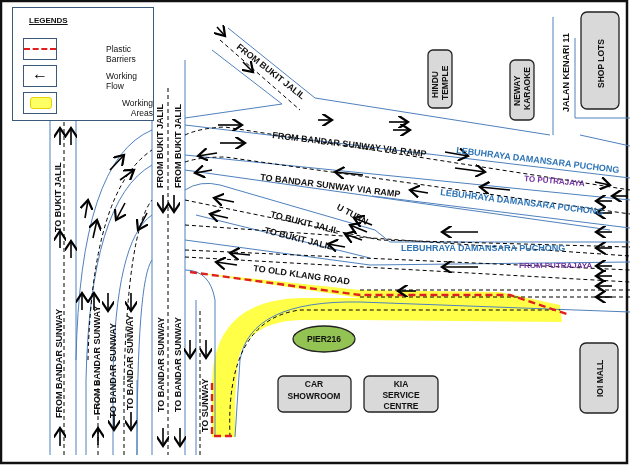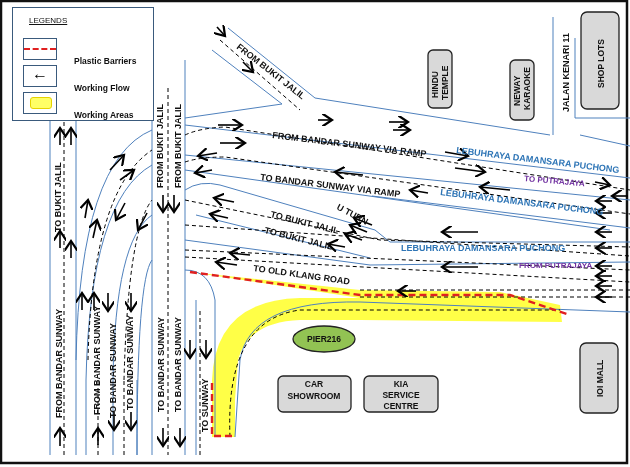--- a/index.html
+++ b/index.html
@@ -7,23 +7,23 @@
   #map{position:absolute;left:0;top:0;}
   .road{fill:none;stroke:#4f81bd;stroke-width:1;}
   .lane{fill:none;stroke:#000;stroke-width:1;stroke-dasharray:4,3;}
   .arr{stroke:#000;stroke-width:1.6;fill:none;}
   .lbl{font-family:"Liberation Sans",sans-serif;font-weight:bold;font-size:9px;fill:#111;}
   .lbl-blue{font-family:"Liberation Sans",sans-serif;font-weight:bold;font-size:9px;fill:#2e75b6;}
   .lbl-purple{font-family:"Liberation Sans",sans-serif;font-weight:bold;font-size:8px;fill:#7030a0;}
   .bld{fill:#d9d9d9;stroke:#222;stroke-width:1.3;}
   .bld-t{font-family:"Liberation Sans",sans-serif;font-weight:bold;font-size:8.5px;fill:#111;}
   .legend{position:absolute;left:12px;top:7px;width:140px;height:112px;border:1.5px solid #3a5a7c;background:#fff;}
-  .legend-title{position:absolute;left:16px;top:8px;font-size:8px;font-weight:normal;text-decoration:underline;color:#111;}
+  .legend-title{position:absolute;left:16px;top:8px;font-size:8px;font-weight:bold;text-decoration:underline;color:#111;}
   .lg-sw{position:absolute;left:10px;width:32px;height:20px;border:1.5px solid #3a5a7c;background:#fff;}
-  .lg-lab{position:absolute;left:61px;font-size:8.5px;font-weight:bold;color:#111;margin-top:12px;}
+  .lg-lab{position:absolute;left:93px;font-size:8.5px;font-weight:normal;color:#111;}
 </style>
 </head>
 <body>
 
 <div id="stage">
 <svg id="map" width="630" height="467" viewBox="0 0 630 467">
 
   <rect x="1" y="1" width="626" height="462" fill="none" stroke="#111" stroke-width="2.5"></rect>
 
   <g>
@@ -233,15 +233,15 @@
     <div style="position:absolute;left:0;right:0;top:9px;border-top:2px dashed #e02020;"></div>
   </div>
   <div class="lg-lab" style="top:36px;">Plastic Barriers</div>
   <div class="lg-sw" style="top:57px;">
     <span style="position:absolute;left:8px;top:-1px;font-size:16px;color:#000;">←</span>
   </div>
   <div class="lg-lab" style="top:63px;">Working Flow</div>
   <div class="lg-sw" style="top:84px;">
     <div style="position:absolute;left:6px;top:4px;width:20px;height:10px;background:#ffff66;border:1px solid #e6d300;border-radius:3px;"></div>
   </div>
-  <div class="lg-lab" style="top:90px;">Working Areas</div>
+  <div class="lg-lab" style="top:90px;text-align:right;">Working Areas</div>
 </div>
 </div>
 
 </body></html>

